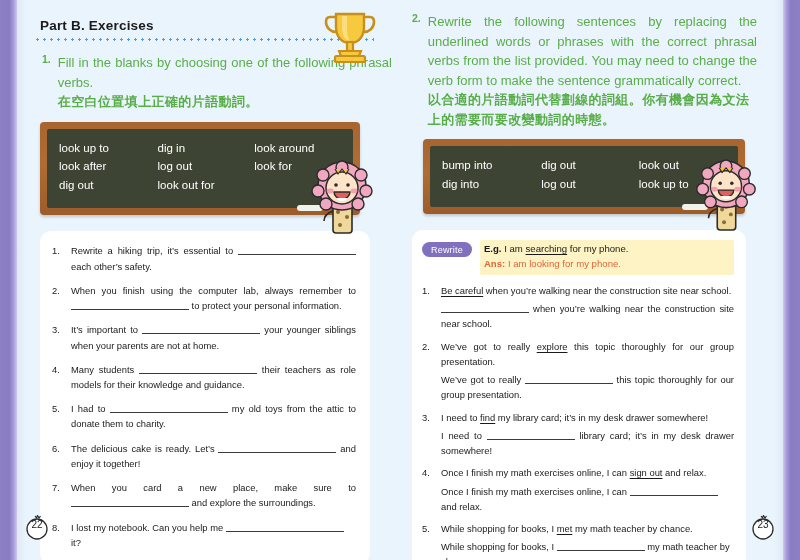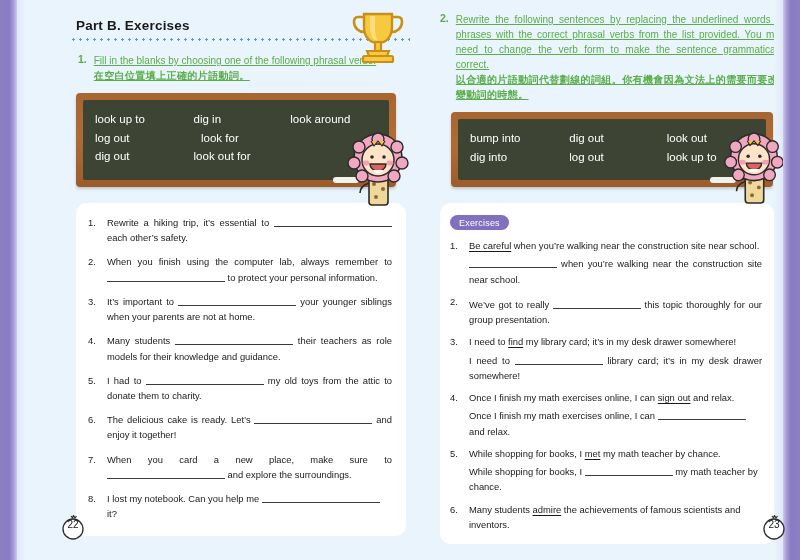--- a/index.html
+++ b/index.html
@@ -2,21 +2,21 @@
 <html><head>
 <meta charset="utf-8">
 <style>
   * { box-sizing: border-box; margin: 0; padding: 0; }
   html, body {
     width: 800px; height: 560px;
     font-family: "Liberation Sans", sans-serif;
     overflow: hidden;
     background: #eaf4fc;
   }
-  .spread { position: relative; width: 800px; height: 560px; display: flex; padding-left: 36px; }
+  .spread { position: relative; width: 800px; height: 560px; display: flex; }
 
   
   .edge-left {
     position: absolute; left: 0; top: 0; width: 17px; height: 560px;
     background: linear-gradient(to right, #8d7fc4 0%, #8a7cc2 55%, #a99ddb 80%, #cfc8ea 100%);
     z-index: 6;
   }
   .edge-right {
     position: absolute; right: 0; top: 0; width: 17px; height: 560px;
     background: linear-gradient(to left, #8d7fc4 0%, #8a7cc2 55%, #a99ddb 80%, #cfc8ea 100%);
@@ -54,21 +54,21 @@
   }
 
   .trophy { position: absolute; right: 22px; top: 8px; z-index: 4; }
 
   
   .instr {
     margin: 12px 0 0 16px; width: 350px;
     display: flex; gap: 7px;
   }
   .instr-num { color: #5aae4a; font-size: 10.5px; font-weight: bold; flex: 0 0 auto; }
-  .instr-body { color: #5aae4a; font-size: 10px; line-height: 1.5; text-decoration: underline; }
+  .instr-body { color: #5aae4a; font-size: 13px; line-height: 1.5; }
   .instr-body .en { text-align: justify; }
   .instr-cn { font-weight: bold; letter-spacing: .4px; }
 
   .instr-right { width: 345px; margin-left: 12px; }
 
   
   .board-wrap { position: relative; margin: 10px 0 0 14px; width: 320px; }
   .board-wrap-r { margin-left: 23px; width: 322px; }
   .board {
     background: linear-gradient(#a9652f, #b06c33 45%, #9c5c2a);
@@ -184,20 +184,21 @@
 
     <div class="board-wrap">
       <div class="board">
         <div class="board-inner">
           <div class="board-row">
             <div class="word c1">look up to</div>
             <div class="word c2">dig in</div>
             <div class="word c3">look around</div>
           </div>
           <div class="board-row">
+            <div class="word c1">look after</div>
             <div class="word c2">log out</div>
             <div class="word c3">look for</div>
           </div>
           <div class="board-row">
             <div class="word c1">dig out</div>
             <div class="word c2">look out for</div>
             <div class="word c3"></div>
           </div>
           <div class="chalk"></div>
         </div>
@@ -330,34 +331,39 @@
           <ellipse cx="48" cy="36" rx="3.5" ry="2.4" fill="#f08aa8" opacity=".75"></ellipse>
           <path d="M28 37 a8 7 0 0 0 16 0 z" fill="#e0605f" stroke="#2b2b2b" stroke-width="1.4" stroke-linejoin="round"></path>
           <path d="M31 43 a5 3 0 0 0 10 0 z" fill="#ffffff"></path>
         </svg>
       </div>
     </div>
 
     <div class="card card-r">
 
       <div class="ex-block">
-        <div class="ex-badge">Exercises</div>
+        <div class="ex-badge">Rewrite</div>
+        <div class="ex-lines">
+          <div class="ex-eg"><b>E.g.</b><span> I am </span><u>searching</u><span> for my phone.</span></div>
+          <div class="ex-ans"><b>Ans:</b><span> I am looking for my phone.</span></div>
+        </div>
       </div>
 
       <div class="q rq">
         <div class="q-num">1.</div>
         <div style="flex:1">
           <div class="q-text nojust"><span></span><u>Be careful</u><span> when you’re walking near the construction site near school.</span></div>
           <div class="q-text rq-line2"><span></span><span class="blank b-short"></span><span> when you’re walking near the construction site near school.</span></div>
         </div>
       </div>
 
       <div class="q rq">
         <div class="q-num">2.</div>
         <div style="flex:1">
+          <div class="q-text"><span>We’ve got to really </span><u>explore</u><span> this topic thoroughly for our group presentation.</span></div>
           <div class="q-text rq-line2"><span>We’ve got to really </span><span class="blank b-short"></span><span> this topic thoroughly for our group presentation.</span></div>
         </div>
       </div>
 
       <div class="q rq">
         <div class="q-num">3.</div>
         <div style="flex:1">
           <div class="q-text nojust"><span>I need to </span><u>find</u><span> my library card; it’s in my desk drawer somewhere!</span></div>
           <div class="q-text rq-line2"><span>I need to </span><span class="blank b-short"></span><span> library card; it’s in my desk drawer somewhere!</span></div>
         </div>

